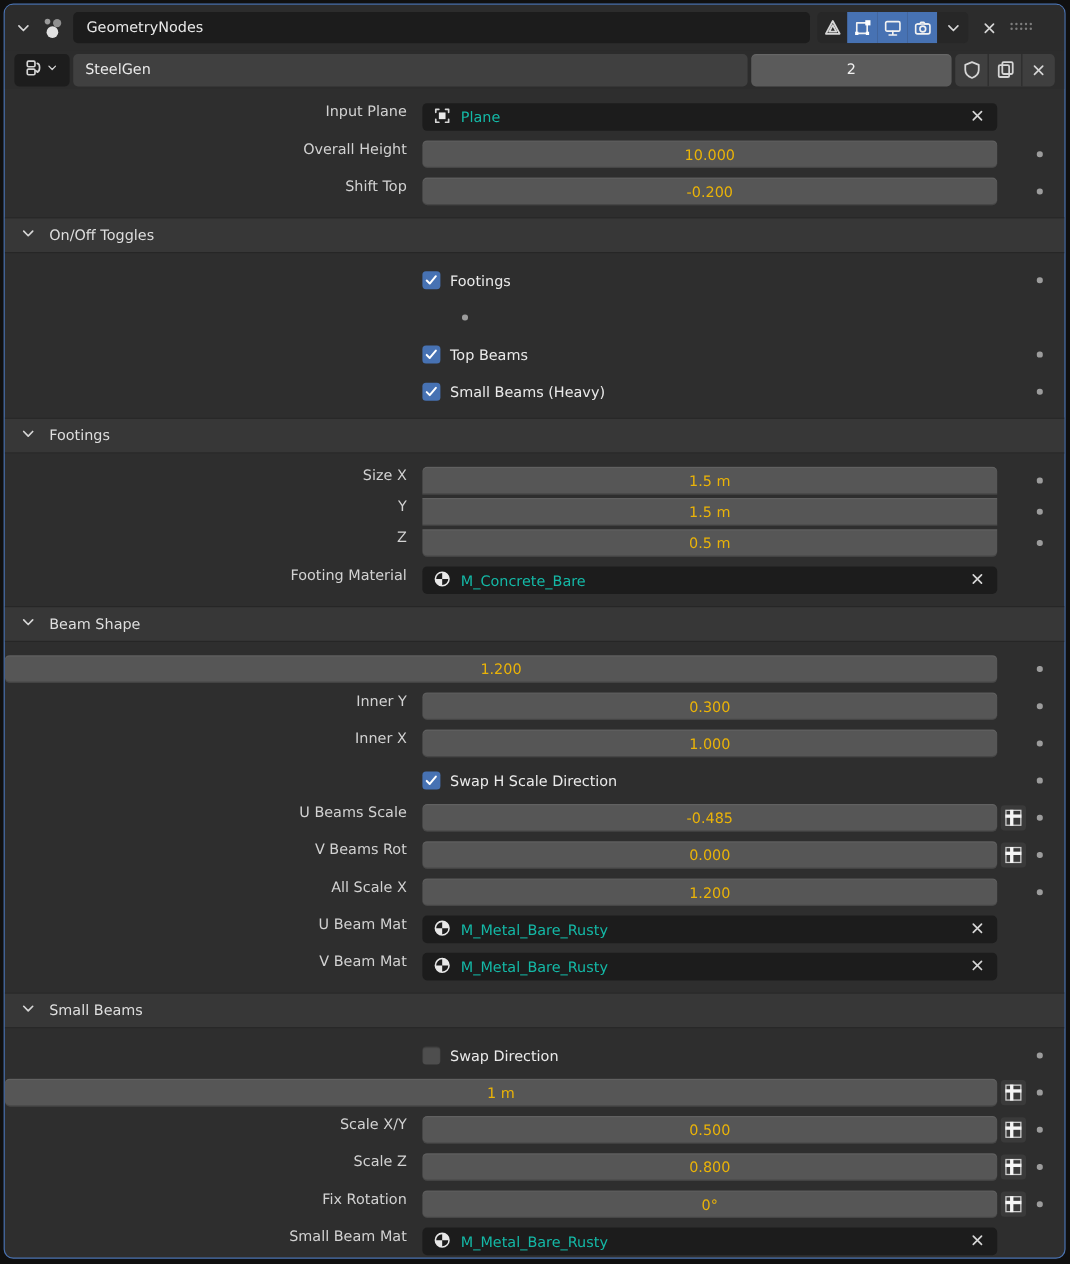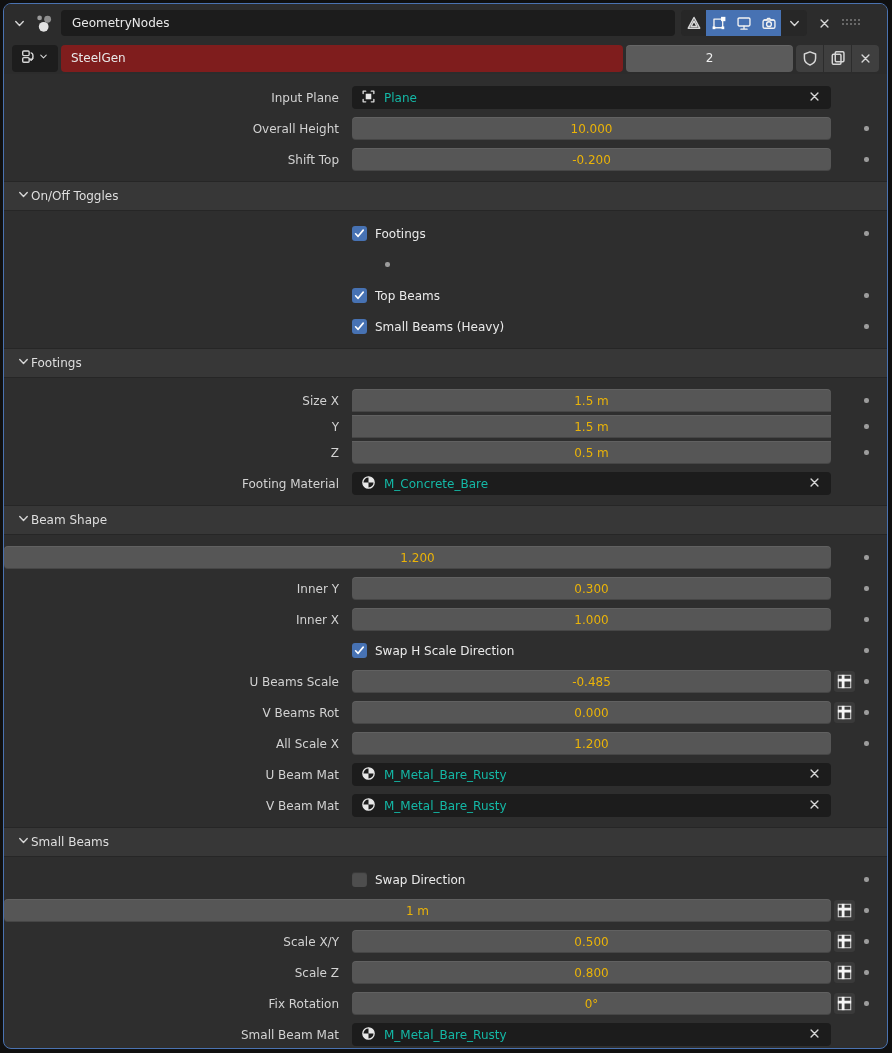--- a/index.html
+++ b/index.html
@@ -17,32 +17,32 @@
   .seg-cell{width:25px;height:26px;display:flex;align-items:center;justify-content:center;background:#272727;}
   .seg-cell.active{background:#4772b3;}
   .seg-cell.dd{width:26px;}
   .grip{display:grid;grid-template-columns:repeat(5,4px);grid-template-rows:repeat(2,4px);margin-left:4px;}
   .grip i{width:2px;height:2px;border-radius:50%;background:#7d7d7d;}
 
   
   .id-row{display:flex;align-items:center;height:32px;padding:0 8px;gap:3px;background:#2c2c2c;}
   .browse-btn{width:46px;height:27px;background:#1d1d1d;border-radius:4px;display:flex;
     align-items:center;justify-content:center;gap:2px;}
-  .id-name{flex:1;height:27px;background:#7f1d1d;border-radius:4px;display:flex;align-items:center;
+  .id-name{flex:1;height:27px;background:#404040;border-radius:4px;display:flex;align-items:center;
     padding:0 10px;color:#e9e9e9;}
   .users-btn{width:167px;height:27px;background:#5b5b5b;border-radius:4px;display:flex;
     align-items:center;justify-content:center;color:#f0f0f0;
     box-shadow:inset 0 1px 0 rgba(255,255,255,.07);}
   .btn-group{display:flex;height:27px;background:#3f3f3f;border-radius:4px;overflow:hidden;}
   .btn-group .gbtn{width:27px;display:flex;align-items:center;justify-content:center;}
   .btn-group .gbtn + .gbtn{border-left:1px solid #2c2c2c;}
 
   
   .main-rows{padding:4px 0 10px 0;}
-  .row{display:flex;align-items:center;height:23px;margin:8px 12px 0 0;}
+  .row{display:flex;height:23px;margin:8px 12px 0 0;}
   .row.vec-follow{margin-top:3px;}
   .rlabel{width:348px;text-align:right;padding-right:13px;box-sizing:border-box;color:#d2d2d2;white-space:nowrap;}
   .fieldzone{flex:1;display:flex;align-items:center;height:100%;}
   .slider{flex:1;height:100%;background:#565656;border-radius:4px;display:flex;align-items:center;
     justify-content:center;color:#eab308;
     box-shadow:inset 0 1px 0 rgba(255,255,255,.07), inset 0 -1px 0 rgba(0,0,0,.18);}
   .slider.top{border-radius:4px 4px 0 0;}
   .slider.mid{border-radius:0;}
   .slider.bot{border-radius:0 0 4px 4px;}
   .darkfield{flex:1;height:100%;background:#1c1c1c;border-radius:4px;display:flex;align-items:center;
@@ -52,21 +52,21 @@
   .attr-btn{width:21px;height:21px;border-radius:3px;background:#3a3a3a;display:flex;
     align-items:center;justify-content:center;}
   .dot-slot{width:17px;display:flex;align-items:center;justify-content:center;}
   .dot{width:4.5px;height:4.5px;border-radius:50%;background:#9c9c9c;}
   .checkbox{width:15px;height:15px;border-radius:3px;background:#4e4e4e;display:flex;align-items:center;
     justify-content:center;box-shadow:inset 0 1px 1px rgba(0,0,0,.3);}
   .checkbox.checked{background:#4772b3;box-shadow:none;}
   .chk-label{margin-left:8px;color:#eaeaea;}
 
   
-  .sec-h{display:flex;align-items:center;gap:0;height:28px;padding-left:12px;background:#373737;
+  .sec-h{display:flex;align-items:center;gap:10px;height:28px;padding-left:12px;background:#373737;
     border-top:1px solid #262626;border-bottom:1px solid #262626;color:#dedede;}
   .sec-b{padding:3px 0 10px 0;}
 </style>
 </head>
 <body>
 
 <div class="stage">
   <div class="panel">
 
     <div class="mod-header">

